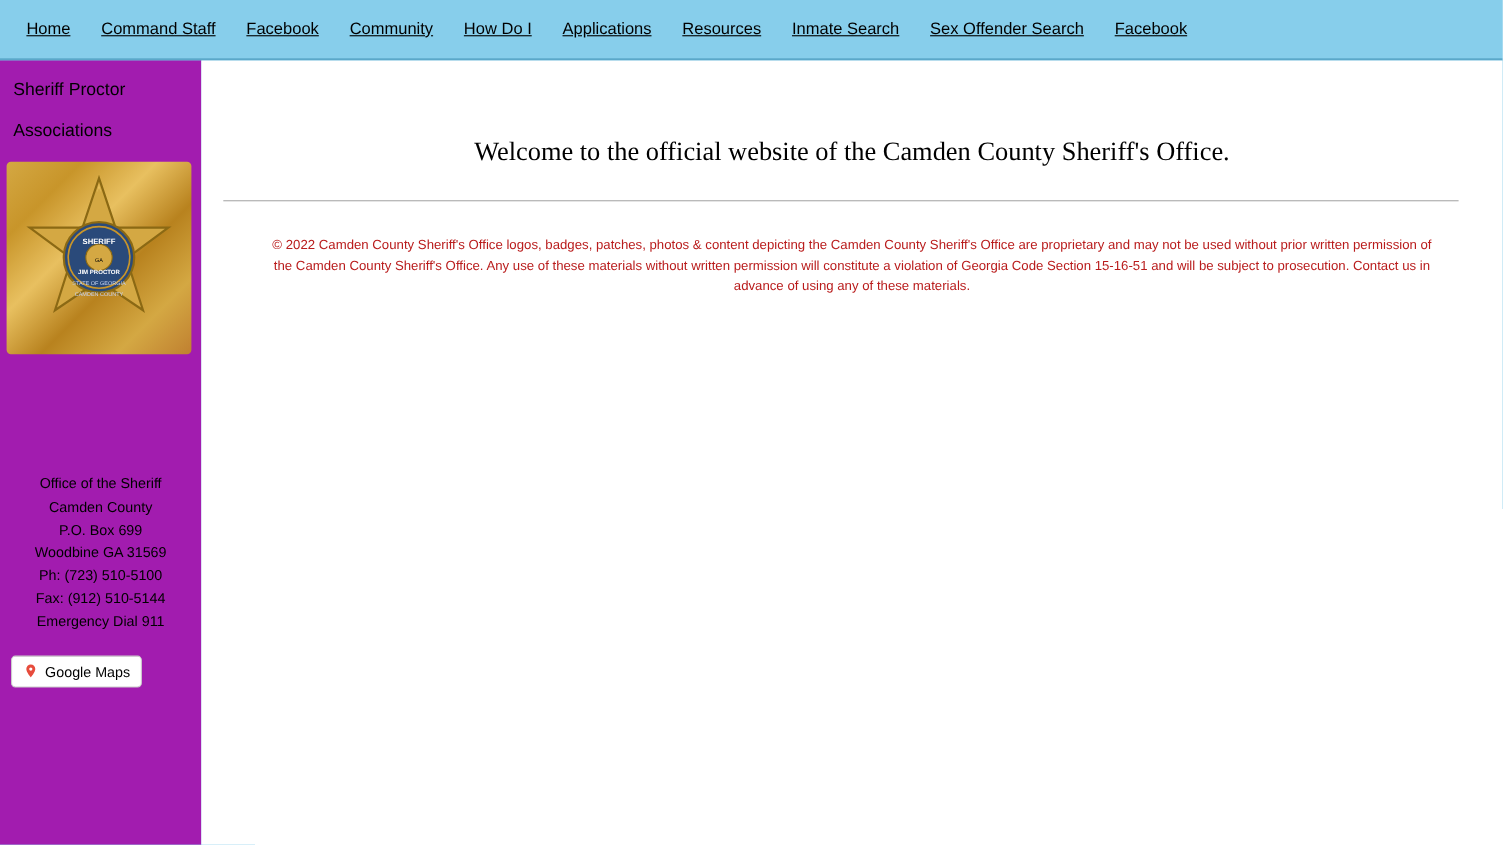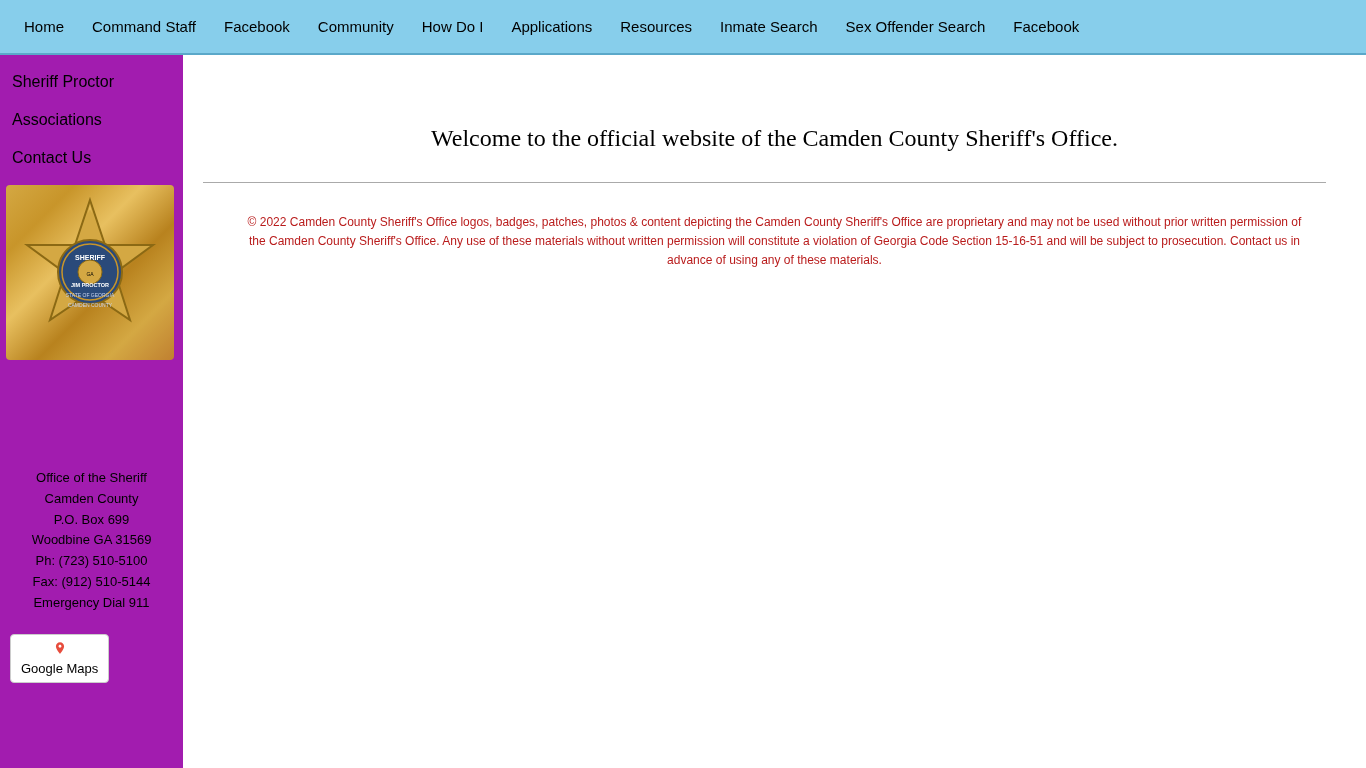--- a/index.html
+++ b/index.html
@@ -16,20 +16,21 @@
     }
 
     
     #top-nav {
       background-color: #87CEEB;
       border-bottom: 2px solid #5ba8c9;
       display: flex;
       align-items: center;
       padding: 0 10px;
       height: 55px;
+      text-decoration: underline;
     }
 
     #top-nav a {
       text-decoration: none;
       color: #000;
       font-size: 15px;
       padding: 0 14px;
       white-space: nowrap;
       font-family: Arial, sans-serif;
     }
@@ -97,21 +98,20 @@
       margin: 12px 10px;
       background-color: #fff;
       border: 1px solid #ccc;
       border-radius: 4px;
       padding: 6px 10px;
       font-family: Arial, sans-serif;
       font-size: 13px;
       cursor: pointer;
       color: #000;
       width: fit-content;
-      flex-direction: column;
     }
 
     
     #main-content {
       flex: 1;
       background-color: #fff;
       padding: 20px;
       min-height: 713px;
     }
 
@@ -157,21 +157,20 @@
     <a href="#">Facebook</a>
   </nav>
 
 <div id="layout">
 
   <aside id="sidebar">
 
     <div id="sidebar-links">
         <a href="#" class="sidebar-link">Sheriff Proctor</a>
         <a href="#" class="sidebar-link">Associations</a>
-        <a href="#" class="sidebar-link">Contact Us</a>
       </div>
 
     <div id="badge-container">
       <svg class="badge-star" viewBox="0 0 150 155" xmlns="http://www.w3.org/2000/svg">
 
         <polygon points="75,5 90,50 138,50 100,78 115,125 75,98 35,125 50,78 12,50 60,50" fill="#d4a843" stroke="#8B6914" stroke-width="2"></polygon>
 
         <circle cx="75" cy="77" r="32" fill="#2a4a7a" stroke="#8B6914" stroke-width="2"></circle>
 
         <circle cx="75" cy="77" r="28" fill="none" stroke="#c8952a" stroke-width="1.5"></circle>

